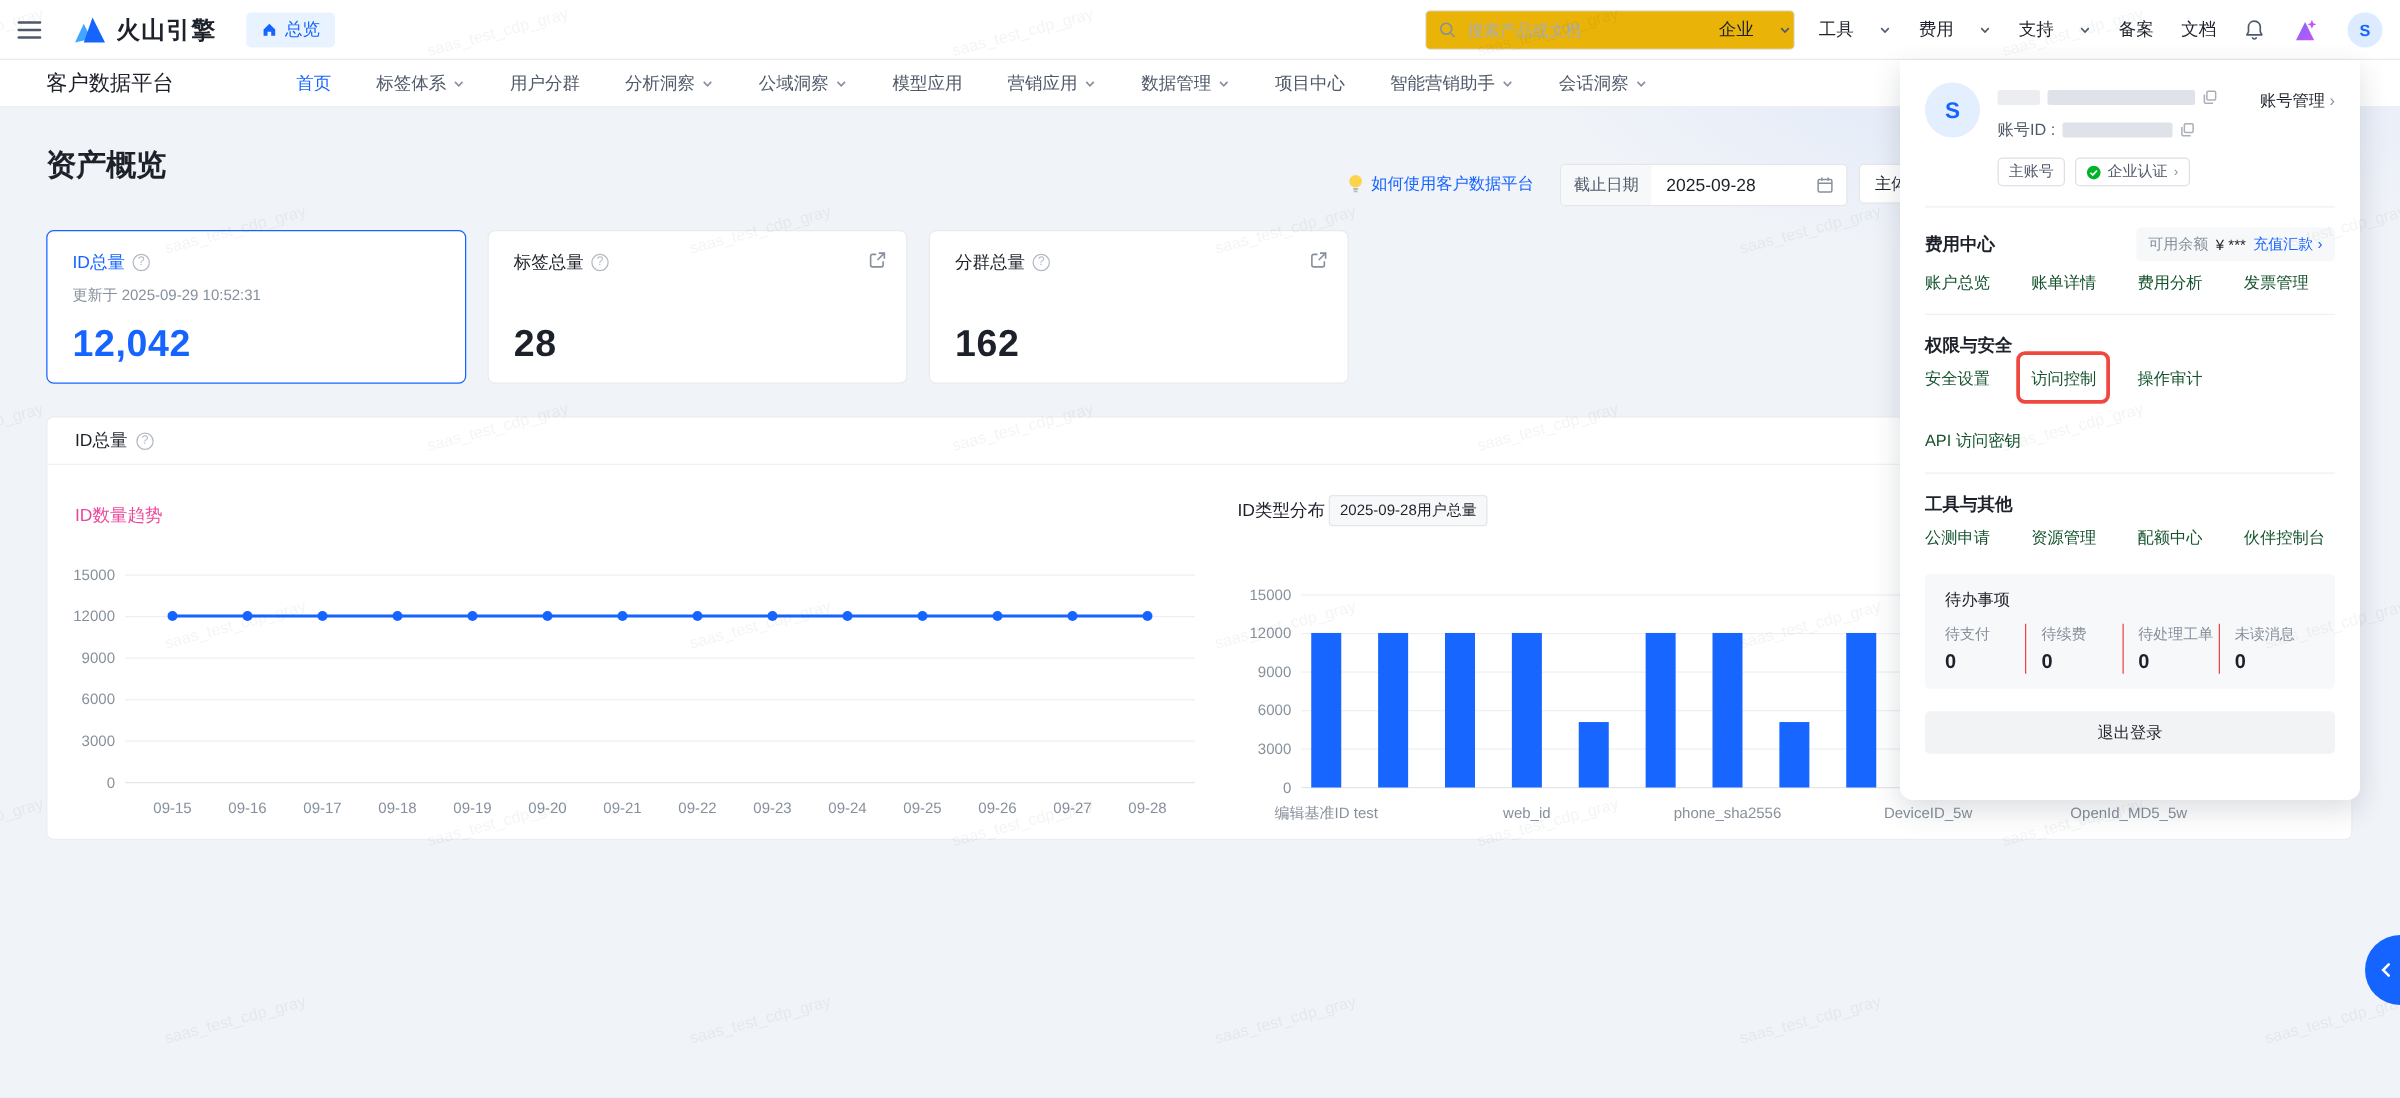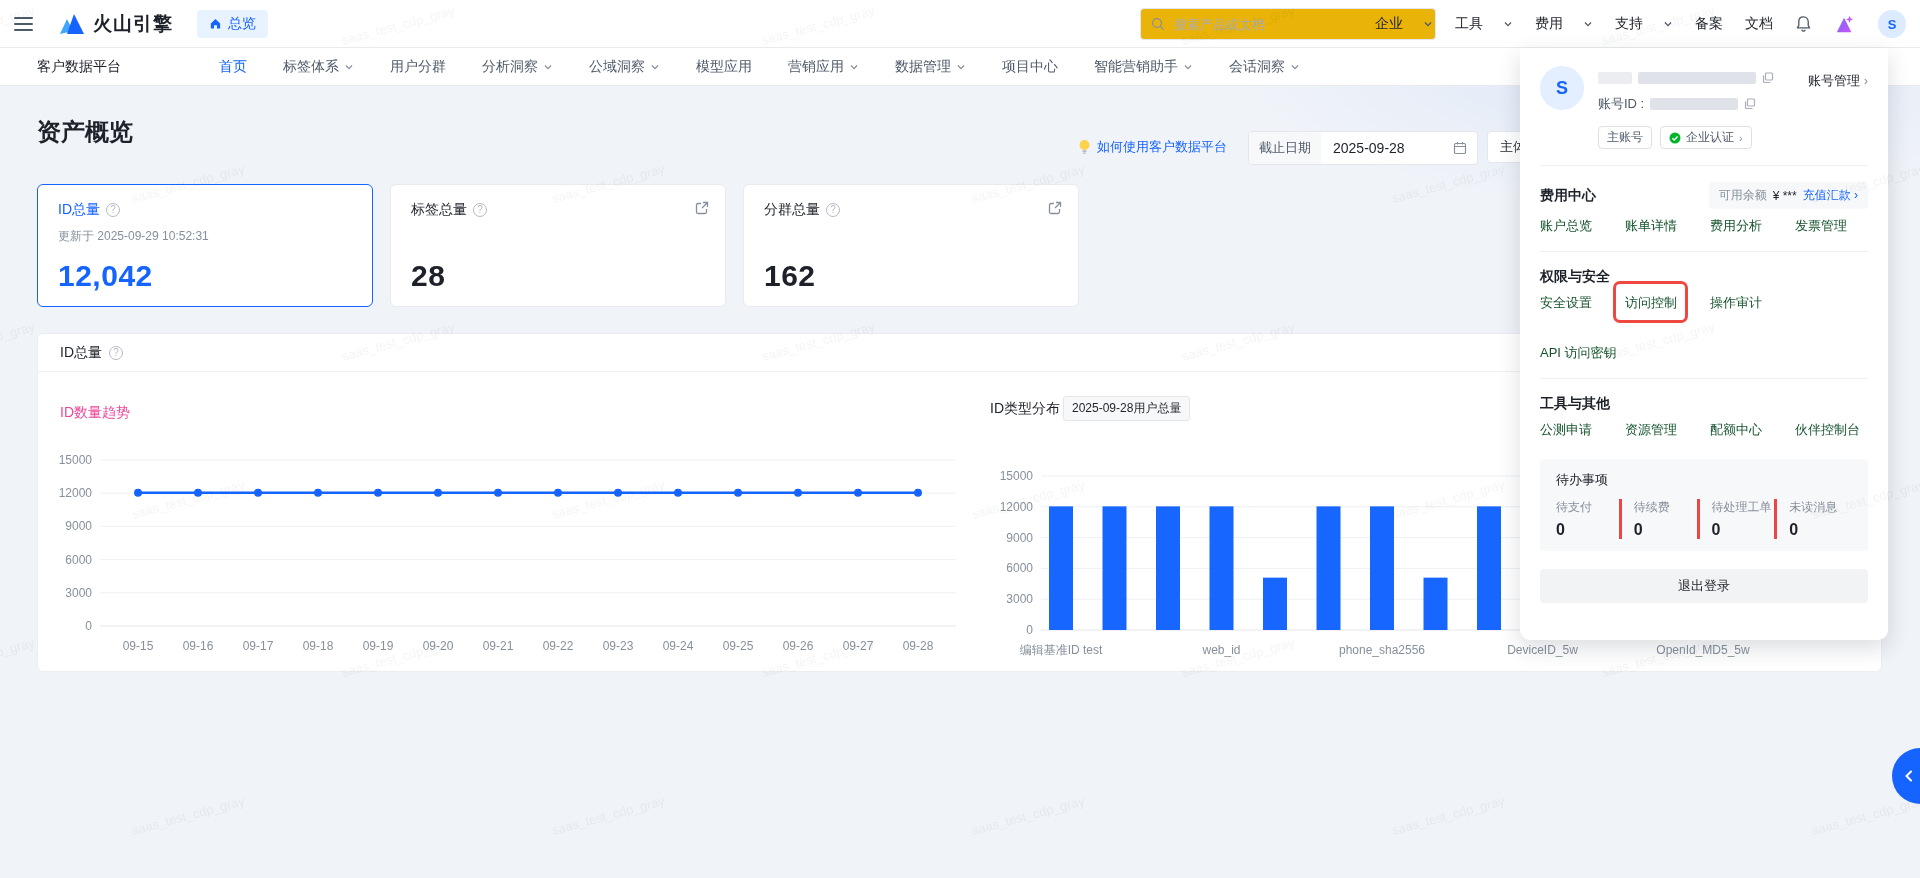--- a/index.html
+++ b/index.html
@@ -24,21 +24,21 @@
     font-family:inherit;}
   .search-box input::placeholder{color:#a9aeb8;}
   .topnav-right{position:absolute;right:14px;top:0;height:48px;display:flex;align-items:center;gap:22px;}
   .menu-item{font-size:14px;color:#1d2129;display:flex;align-items:center;gap:20px;cursor:pointer;white-space:nowrap;}
   .icon-btn{display:flex;align-items:center;cursor:pointer;}
   .avatar-sm{width:28px;height:28px;border-radius:50%;background:#dcebff;color:#1664ff;font-weight:700;
     font-size:13px;display:flex;align-items:center;justify-content:center;cursor:pointer;}
   
   .subnav{position:absolute;top:48px;left:0;right:0;height:38px;background:#fff;border-bottom:1px solid #e8eaee;
     display:flex;align-items:center;padding:0 37px;box-sizing:border-box;z-index:10;}
-  .platform{font-size:14px;color:#1d2129;margin-right:98px;}
+  .platform{font-size:17px;color:#1d2129;margin-right:98px;}
   .subnav-item{font-size:14px;color:#4e5969;margin-right:36px;display:flex;align-items:center;gap:5px;cursor:pointer;white-space:nowrap;}
   .subnav-item.active{color:#1664ff;}
   
   .main{position:absolute;top:86px;left:0;right:0;bottom:0;}
   .page-title{position:absolute;left:37px;top:30px;font-size:24px;font-weight:700;color:#1d2129;margin:0;}
   .help-link{position:absolute;left:1078px;top:52px;display:flex;align-items:center;gap:6px;
     color:#1664ff;font-size:13px;cursor:pointer;}
   .date-ctrl{position:absolute;left:1248px;top:45px;display:flex;height:32px;border:1px solid #e5e6eb;
     border-radius:4px;background:#fff;font-size:13px;overflow:hidden;align-items:center;}
   .date-label{background:#f7f8fa;padding:0 10px;line-height:32px;color:#4e5969;height:32px;}
@@ -100,21 +100,21 @@
   .links-grid{display:grid;grid-template-columns:85px 85px 85px 1fr;row-gap:32px;margin-top:8px;
     font-size:13px;color:#14532d;}
   .links-grid span{cursor:pointer;white-space:nowrap;}
   .wide{grid-column:1 / span 2;}
   .redbox-wrap{position:relative;display:inline-block;}
   .redbox{position:absolute;left:-12px;top:-13px;width:75px;height:42px;border:3px solid #ef4840;
     border-radius:7px;pointer-events:none;box-sizing:border-box;}
   .todos{background:#f7f8fa;border-radius:4px;margin-top:20px;padding:12px 16px;}
   .todos-title{font-size:13px;color:#1d2129;}
   .todos-row{display:flex;margin-top:10px;}
-  .todo-col{flex:1;padding-left:12px;border-left:3px solid #ef4444;}
+  .todo-col{flex:1;padding-left:12px;border-left:1px solid #ef4444;}
   .todo-col:first-child{padding-left:0;border-left:0;}
   .todo-label{font-size:12px;color:#86909c;white-space:nowrap;}
   .todo-val{font-size:16px;color:#1d2129;margin-top:5px;font-weight:600;}
   .logout-btn{margin-top:18px;height:34px;background:#f2f3f5;border-radius:4px;font-size:13px;color:#1d2129;
     display:flex;align-items:center;justify-content:center;cursor:pointer;}
   
   .side-tab{position:absolute;left:1892px;top:748px;width:56px;height:56px;border-radius:50%;background:#1664ff;
     z-index:30;display:flex;align-items:center;padding-left:11px;box-sizing:border-box;cursor:pointer;}
   .watermarks{position:absolute;inset:0;z-index:90;pointer-events:none;overflow:hidden;}
   .wm{position:absolute;font-size:13px;color:rgba(28,34,48,.05);transform:rotate(-15deg);white-space:nowrap;}

